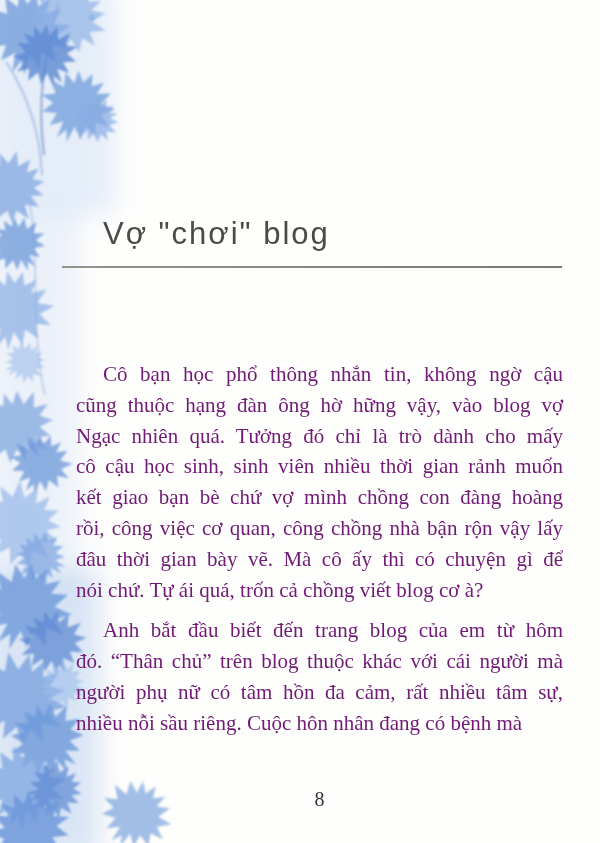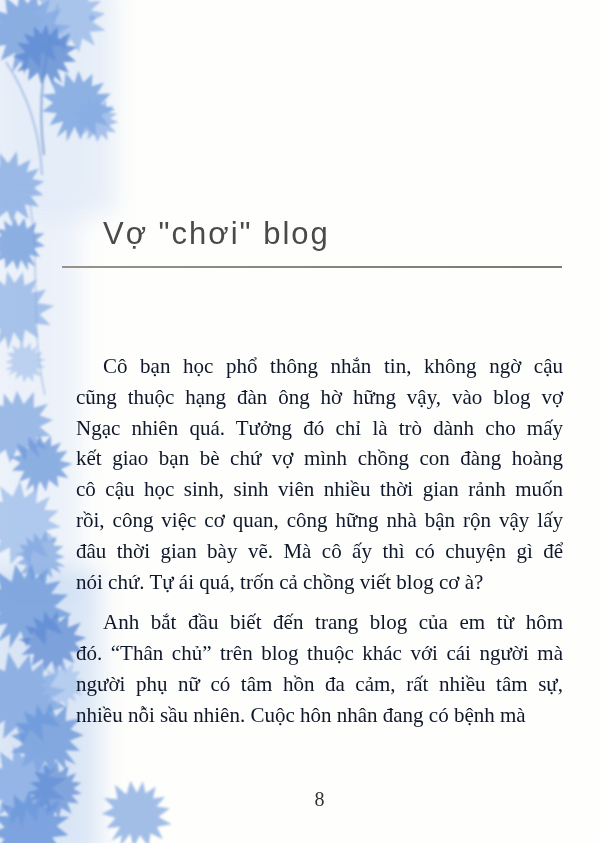--- a/index.html
+++ b/index.html
@@ -23,25 +23,25 @@
     font-size:31px;
     letter-spacing:2px;
     color:#4a4a48;
   }
   .title-divider {
     position:absolute; left:62px; top:266px;
     width:500px; height:2px;
     background:linear-gradient(to right,#97938a,#7b786f);
   }
   .body-text {
-    position:absolute; left:76px; top:351px;
+    position:absolute; left:76px; top:359px;
     width:487px;
     font-size:21px;
     line-height:30.8px;
-    color:#0f172a;
+    color:#701a75;
   }
   .line {
     text-align:justify;
     text-align-last:justify;
     white-space:normal;
   }
   .line.first-line { text-indent:27px; }
   .line.para-end { text-align-last:left; }
   .para2 { margin-top:10px; }
   .italic-seg { }
@@ -108,29 +108,29 @@
   </svg>
 
   <h1 class="chapter-title">Vợ "chơi" blog</h1>
   <div class="title-divider"></div>
 
   <div class="body-text">
     <div class="para1">
       <div class="line first-line">Cô bạn học phổ thông nhắn tin, không ngờ cậu</div>
       <div class="line">cũng thuộc hạng đàn ông hờ hững vậy, vào blog vợ</div>
       <div class="line">Ngạc nhiên quá. Tưởng đó chỉ là trò dành cho mấy</div>
+      <div class="line">cô cậu học sinh, sinh viên nhiều thời gian rảnh muốn</div>
       <div class="line">kết giao bạn bè chứ vợ mình chồng con đàng hoàng</div>
-      <div class="line">cô cậu học sinh, sinh viên nhiều thời gian rảnh muốn</div>
-      <div class="line">rồi, công việc cơ quan, công hững nhà bận rộn vậy lấy</div>
+      <div class="line">rồi, công việc cơ quan, công chồng nhà bận rộn vậy lấy</div>
       <div class="line">đâu thời gian bày vẽ. Mà cô ấy thì có chuyện gì để</div>
       <div class="line para-end">nói chứ. Tự ái quá, trốn cả chồng viết blog cơ à?</div>
     </div>
     <div class="para2">
       <div class="line first-line">Anh bắt đầu biết đến trang blog của em từ hôm</div>
       <div class="line">đó. “Thân chủ” trên blog thuộc khác với cái người mà</div>
       <div class="line">người phụ nữ có tâm hồn đa cảm, rất nhiều tâm sự,</div>
-      <div class="line para-end"><span>nhiều nỗi sầu nhiên. </span><span class="italic-seg">Cuộc hôn nhân đang có bệnh mà</span></div>
+      <div class="line para-end"><span>nhiều nỗi sầu riêng. </span><span class="italic-seg">Cuộc hôn nhân đang có bệnh mà</span></div>
     </div>
   </div>
 
   <div class="page-number">8</div>
 
 </div>
 
 </body></html>

